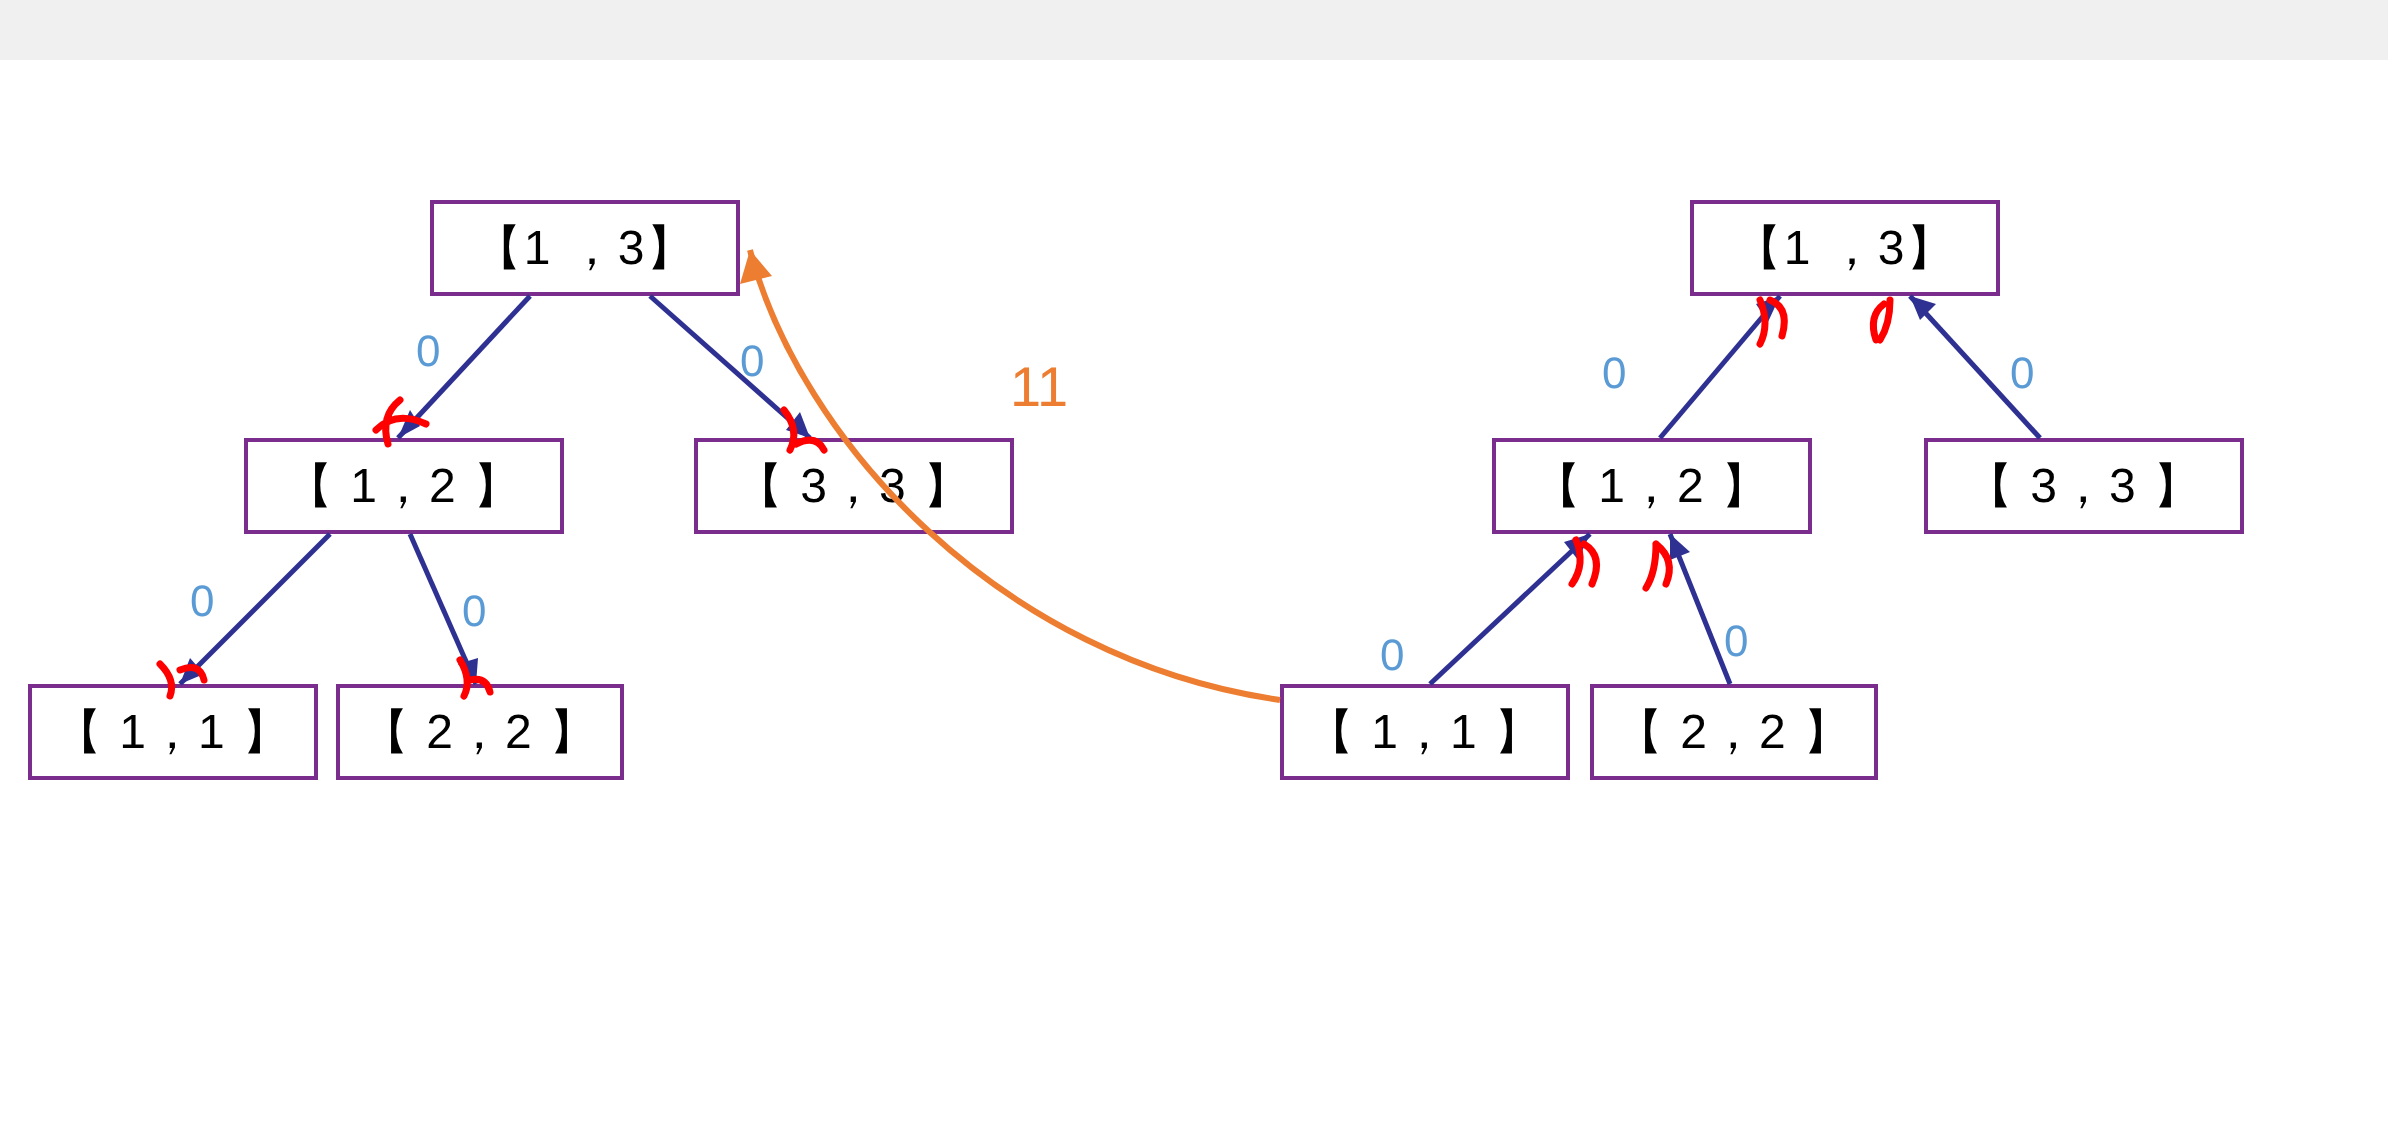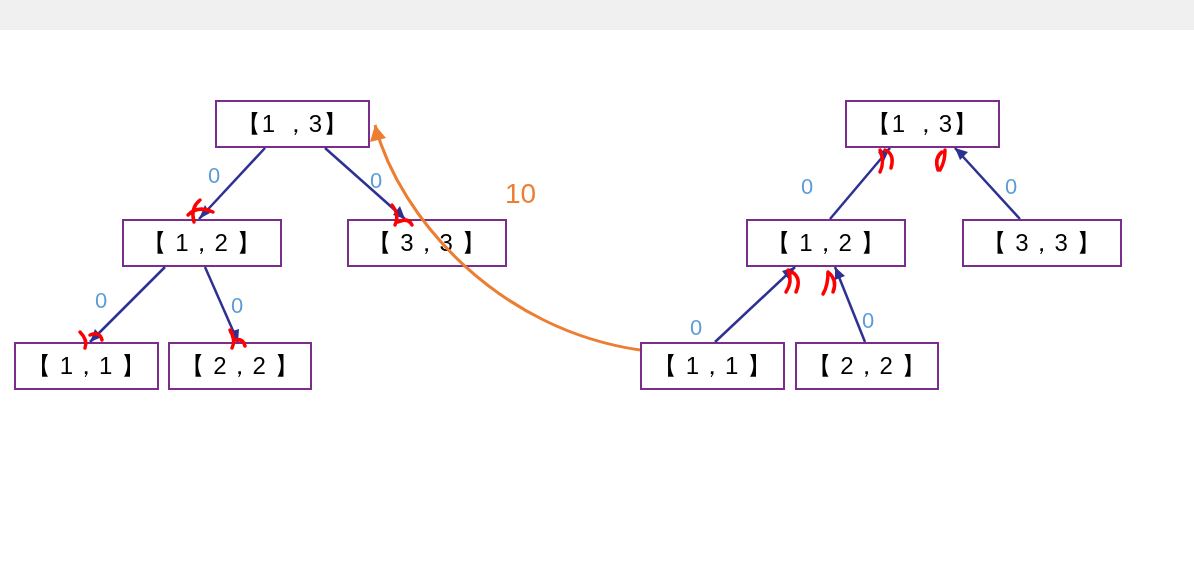--- a/index.html
+++ b/index.html
@@ -100,21 +100,21 @@
   <div class="edge-label" style="left:208px; top:163px;">0</div>
   <div class="edge-label" style="left:370px; top:168px;">0</div>
   <div class="edge-label" style="left:95px; top:288px;">0</div>
   <div class="edge-label" style="left:231px; top:293px;">0</div>
 
   <div class="edge-label" style="left:801px; top:174px;">0</div>
   <div class="edge-label" style="left:1005px; top:174px;">0</div>
   <div class="edge-label" style="left:690px; top:315px;">0</div>
   <div class="edge-label" style="left:862px; top:308px;">0</div>
 
-  <div class="big-label" style="left:505px; top:178px;">10</div>
+  <div class="big-label" style="left:505px; top:178px;">11</div>
 
   <svg class="overlay" viewBox="0 0 1194 564">
 
     <line class="blue-line" x1="265" y1="148" x2="199" y2="219"></line>
     <polygon class="arrowhead-blue" points="199,219 210,213 205,205"></polygon>
 
     <line class="blue-line" x1="325" y1="148" x2="405" y2="219"></line>
     <polygon class="arrowhead-blue" points="405,219 393,215 400,206"></polygon>
 
     <line class="blue-line" x1="165" y1="267" x2="90" y2="342"></line>

